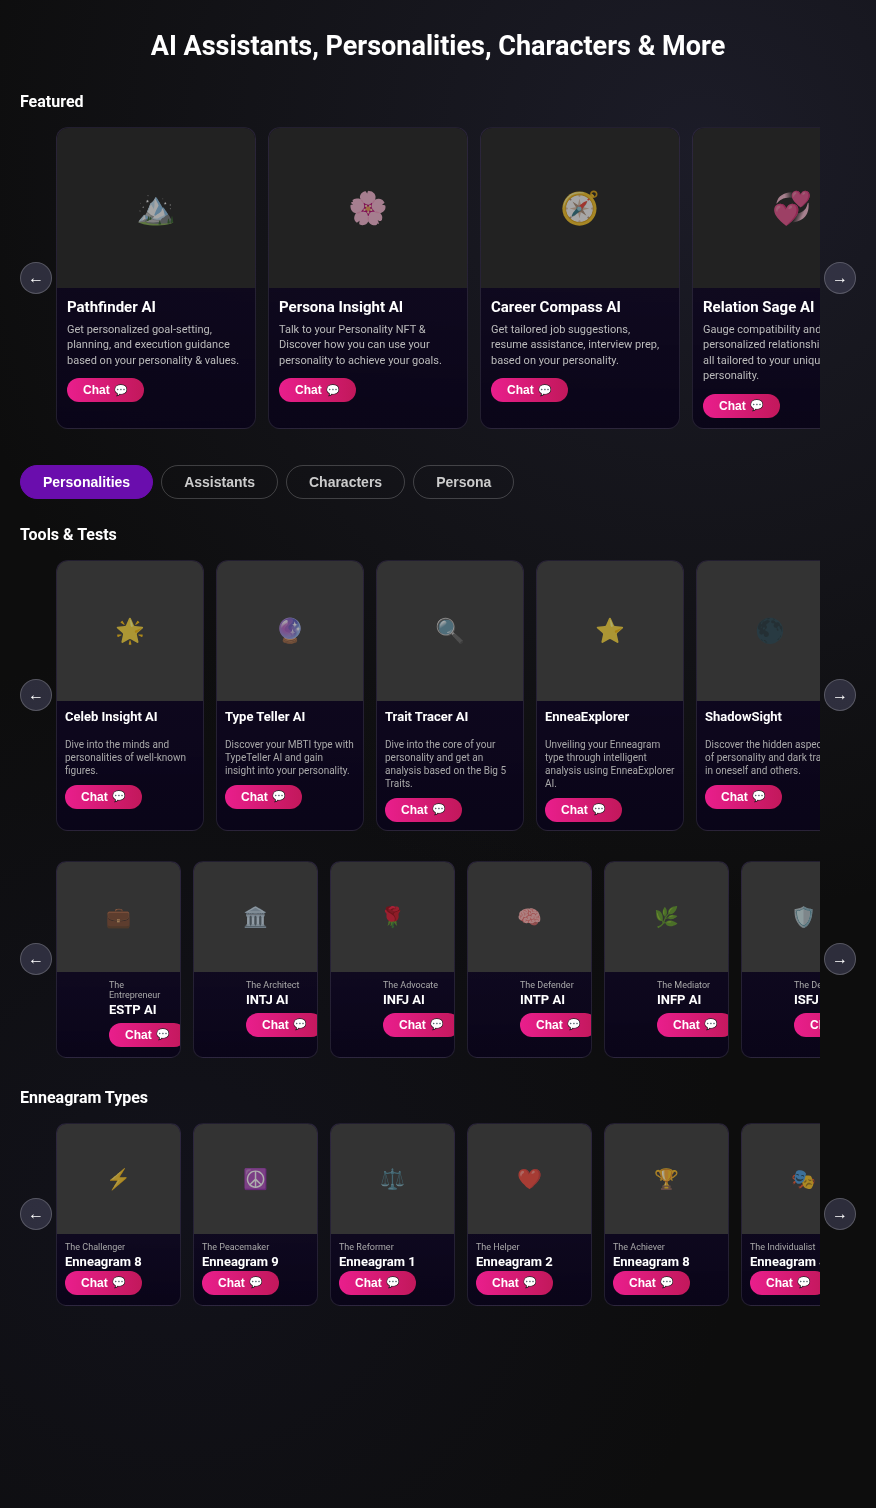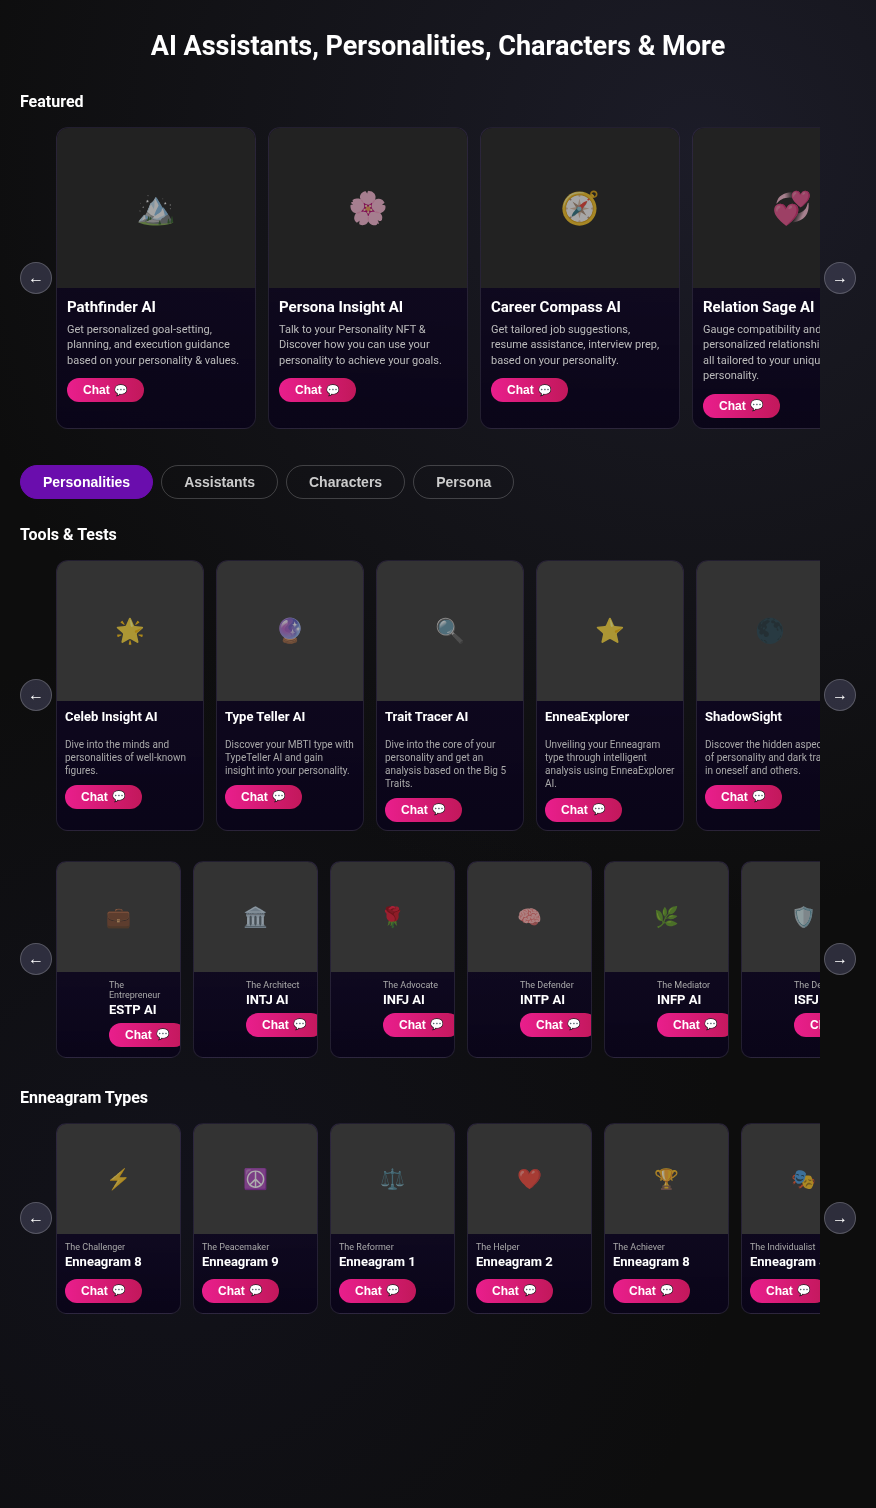--- a/index.html
+++ b/index.html
@@ -197,21 +197,21 @@
     }
     .ennea-card .card-subtitle {
       font-size: 9px;
       color: #aaa;
       margin-bottom: 2px;
     }
     .ennea-card .card-name {
       font-size: 13px;
       font-weight: 700;
       color: #fff;
-      margin-bottom: 10px;
+      margin-bottom: 2px;
     }
     
     .img-pathfinder {
       background: linear-gradient(135deg, #0a0a2e 0%, #1a1060 30%, #2d1b8e 50%, #1e3a8a 70%, #0d1b4b 100%);
     }
     .img-persona {
       background: linear-gradient(135deg, #1a0533 0%, #4a0e6b 40%, #8b1a8b 70%, #ff6b35 100%);
     }
     .img-career {
       background: linear-gradient(135deg, #0d2137 0%, #1e5f8e 40%, #00bcd4 70%, #ff9800 90%);

